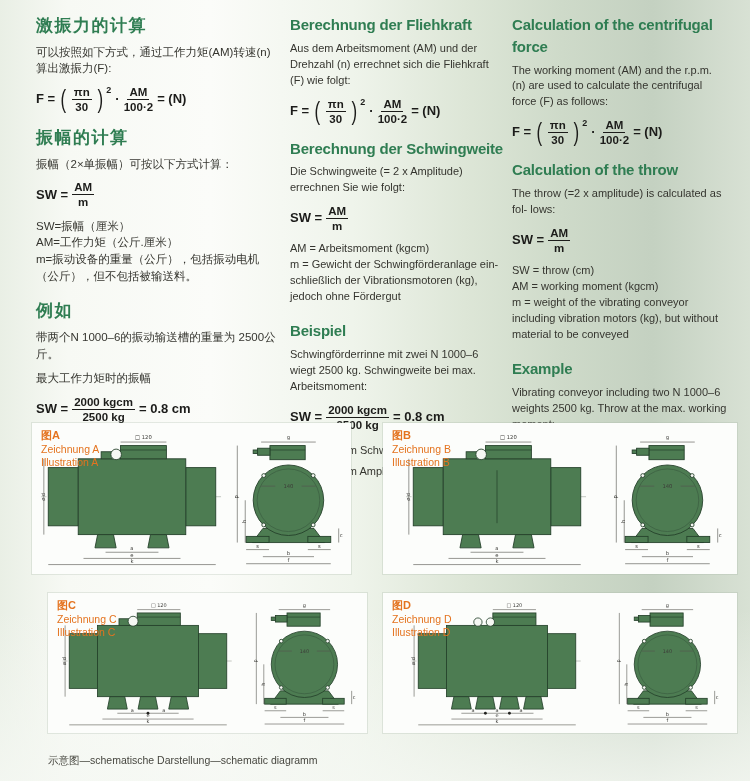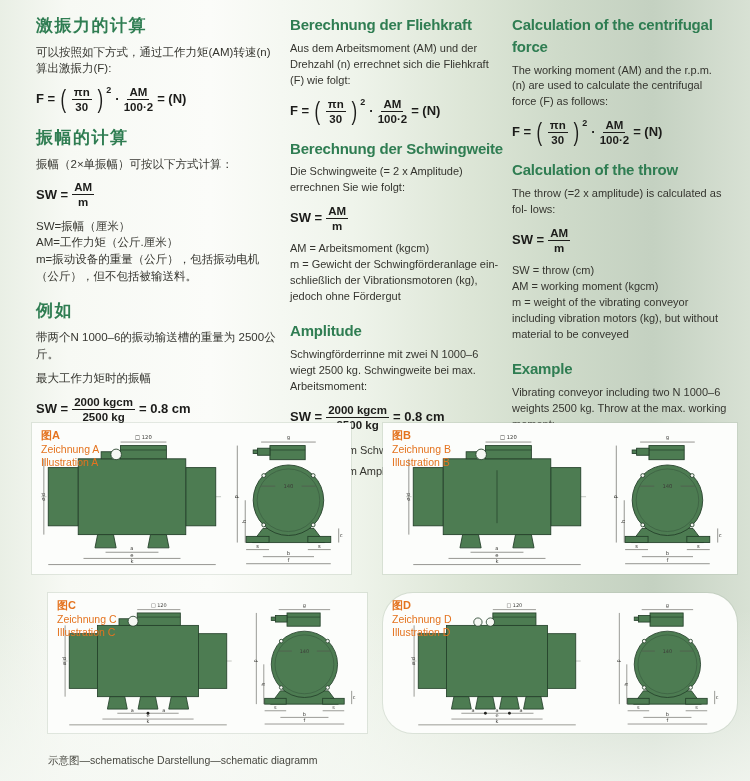--- a/index.html
+++ b/index.html
@@ -124,21 +124,21 @@
       <span>SW =</span>
       <span class="frac">
           <span class="num">AM</span>
           <span class="den">m</span>
         </span>
     </div>
     <div class="defs">
       <div>AM = Arbeitsmoment (kgcm)</div>
       <div>m = Gewicht der Schwingförderanlage ein- schließlich der Vibrationsmotoren (kg), jedoch ohne Fördergut</div>
     </div>
-    <div class="hd ex">Amplitude</div>
+    <div class="hd ex">Beispiel</div>
     <p>Schwingförderrinne mit zwei N 1000–6 wiegt 2500 kg. Schwingweite bei max. Arbeitsmoment:</p>
     <div class="formula">
       <span>SW =</span>
       <span class="frac">
           <span class="num">2000 kgcm</span>
           <span class="den">2500 kg</span>
         </span>
       <span>= 0.8 cm</span>
     </div>
     <div class="results">
@@ -386,21 +386,21 @@
     <text x="28" y="128" text-anchor="middle">s</text>
     <line class="d" x1="85" y1="130" x2="111" y2="130"></line>
     <text x="98" y="128" text-anchor="middle">s</text>
     <line class="d" x1="34" y1="138" x2="92" y2="138"></line>
     <text x="63" y="136" text-anchor="middle">b</text>
     <line class="d" x1="15" y1="146" x2="111" y2="146"></line>
     <text x="63" y="144" text-anchor="middle">f</text>
   </svg>
 </div>
 
-<div class="panel" style="left:383px;top:593px;width:354px;height:140px;border-radius:30px;">
+<div class="panel" style="left:383px;top:593px;width:354px;height:140px;">
   <div class="panel-label">
     <div class="l1">图D</div>
     <div>Zeichnung D</div>
     <div>Illustration D</div>
   </div>
   <svg viewBox="0 0 210 152" width="200" height="126">
     <line class="cl" x1="2" y1="70" x2="208" y2="70"></line>
     <line class="d" x1="100" y1="8" x2="152" y2="8"></line>
     <text x="126" y="5" text-anchor="middle">□ 120</text>
     <rect class="g" x="10" y="37" width="34" height="66"></rect>

